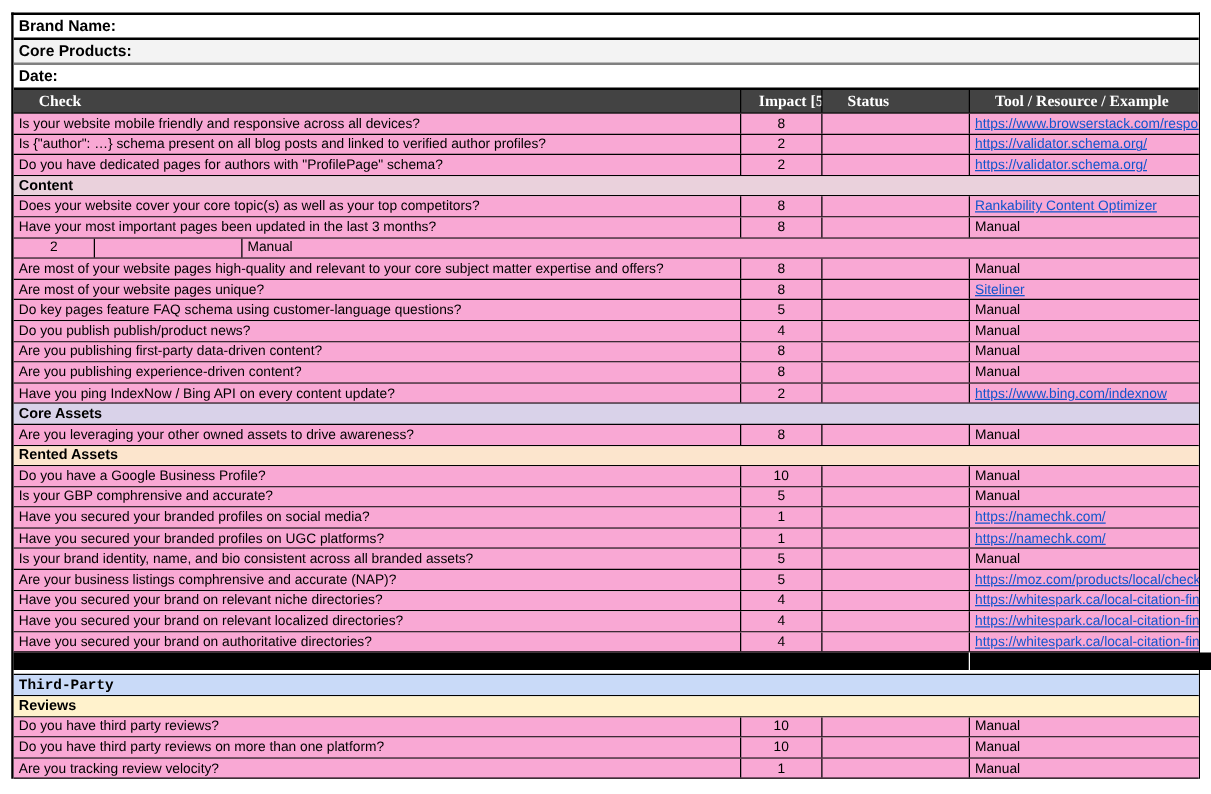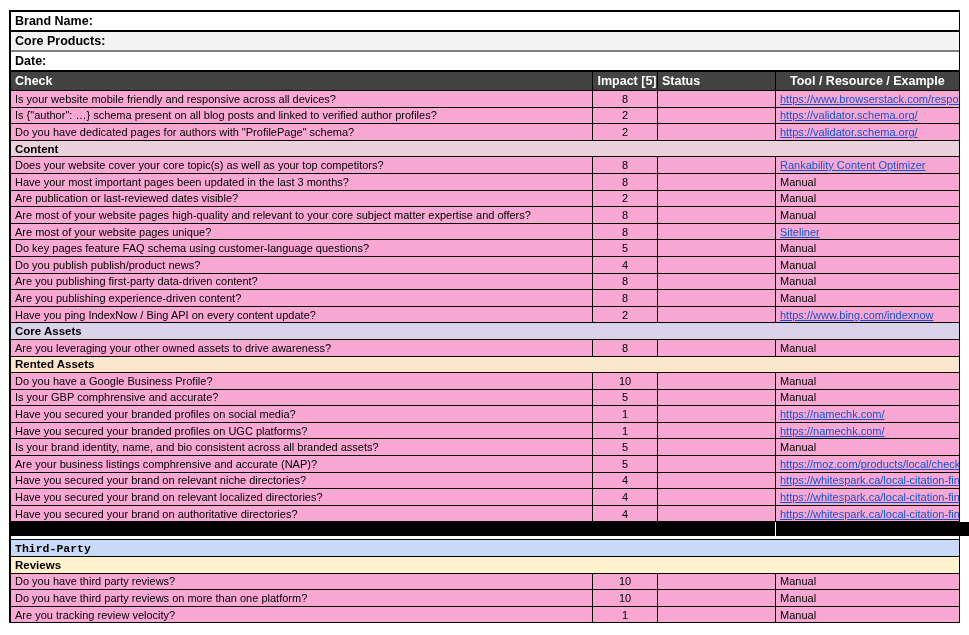--- a/index.html
+++ b/index.html
@@ -13,22 +13,22 @@
   .row { display:flex; width:100%; }
 
   
   .r-top { height:20px; align-items:center; font-weight:bold; font-size:12.5px;
            padding-left:4px; border-bottom:2px solid #000; background:#fff; }
   .r-top.alt { background:#f3f3f3; border-bottom:2px solid #808080; }
 
   
   .r-head { height:19px; background:#434343; color:#fff; font-weight:bold; font-size:12.5px;
             border-bottom:1px solid #000; }
-  .r-head .cell { display:flex; align-items:center; border-right:1px solid #000; padding-left:4px; }
-  .r-head .c-tool { border-right:none;margin-left:10px; }
+  .r-head .cell { display:flex; align-items:center; border-right:1px solid #000; padding-left:20px;font-family:Liberation Serif, serif; }
+  .r-head .c-tool { border-right:none; }
 
   
   .r-data { height:16.6px; font-size:11px; border-bottom:1px solid #000; background:#f9a8d4; }
   .cell { display:flex; align-items:center; overflow:hidden; white-space:nowrap; }
   .c-check  { width:582px; padding-left:4px; border-right:1px solid #000; }
   .c-impact { width:65px;  justify-content:center; border-right:1px solid #000; }
   .c-status { width:118px; border-right:1px solid #000;text-align:center; }
   .c-tool   { flex:1; padding-left:4px; }
 
   
@@ -99,21 +99,20 @@
             <a class="link">Rankability Content Optimizer</a>
           </div>
         </div>
         <div class="row r-data">
           <div class="cell c-check">Have your most important pages been updated in the last 3 months?</div>
           <div class="cell c-impact">8</div>
           <div class="cell c-status"></div>
           <div class="cell c-tool">Manual</div>
         </div>
         <div class="row r-data">
-          <div class="cell c-check">Are publication or last-reviewed dates visible?</div>
           <div class="cell c-impact">2</div>
           <div class="cell c-status"></div>
           <div class="cell c-tool">Manual</div>
         </div>
         <div class="row r-data">
           <div class="cell c-check">Are most of your website pages high-quality and relevant to your core subject matter expertise and offers?</div>
           <div class="cell c-impact">8</div>
           <div class="cell c-status"></div>
           <div class="cell c-tool">Manual</div>
         </div>

